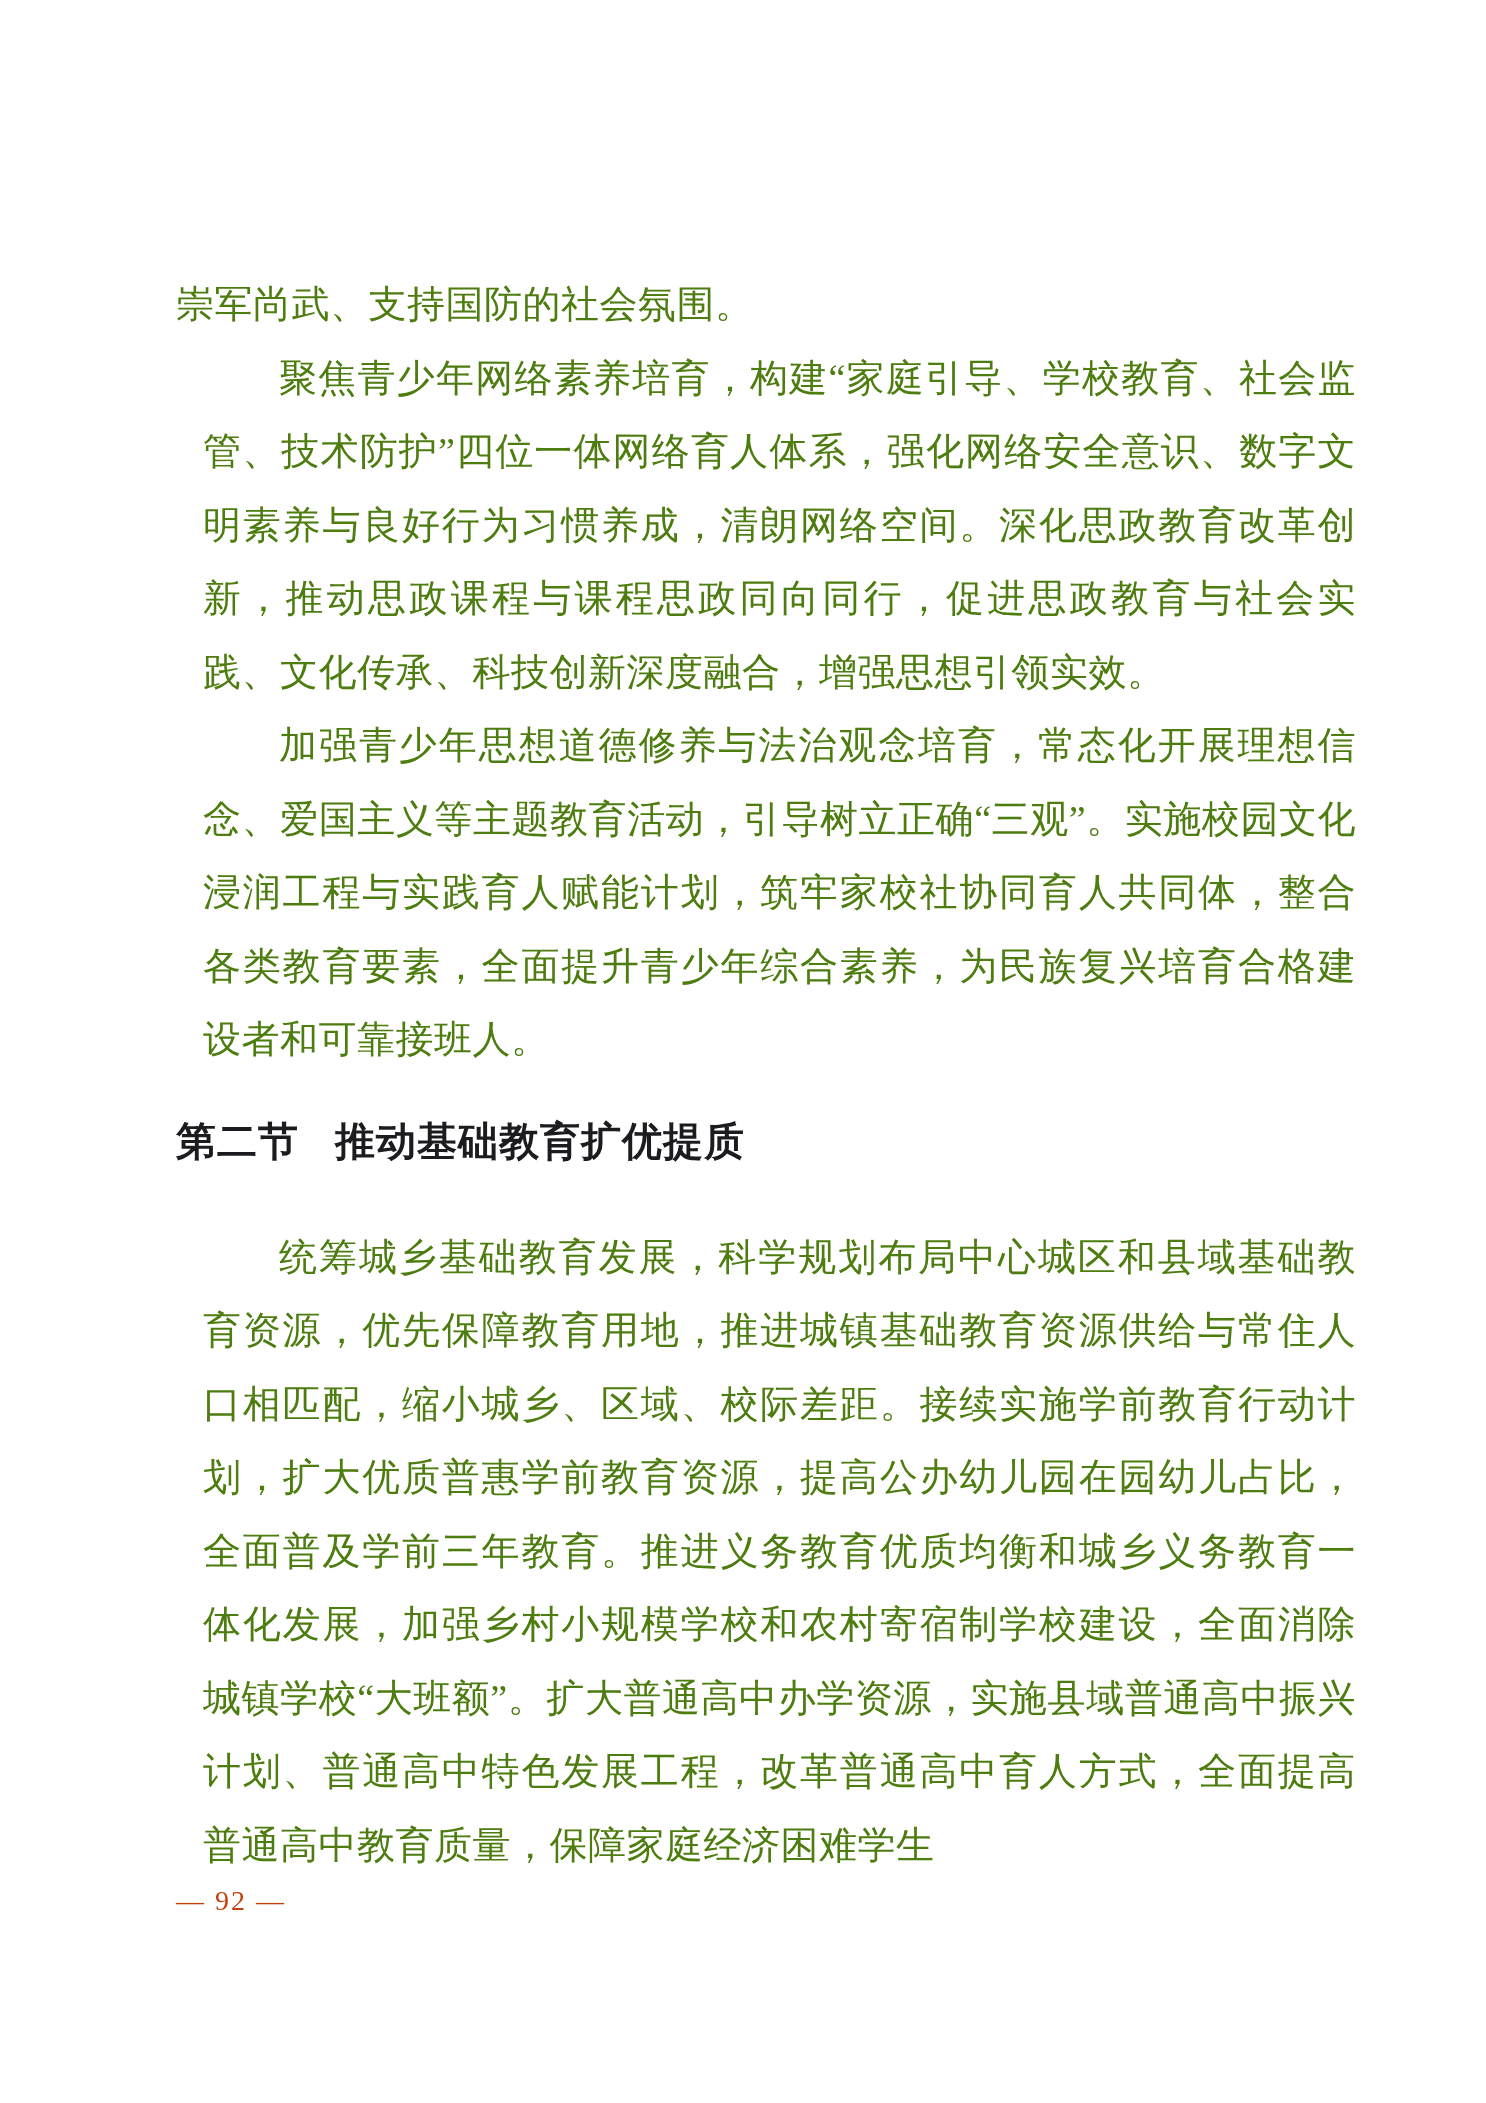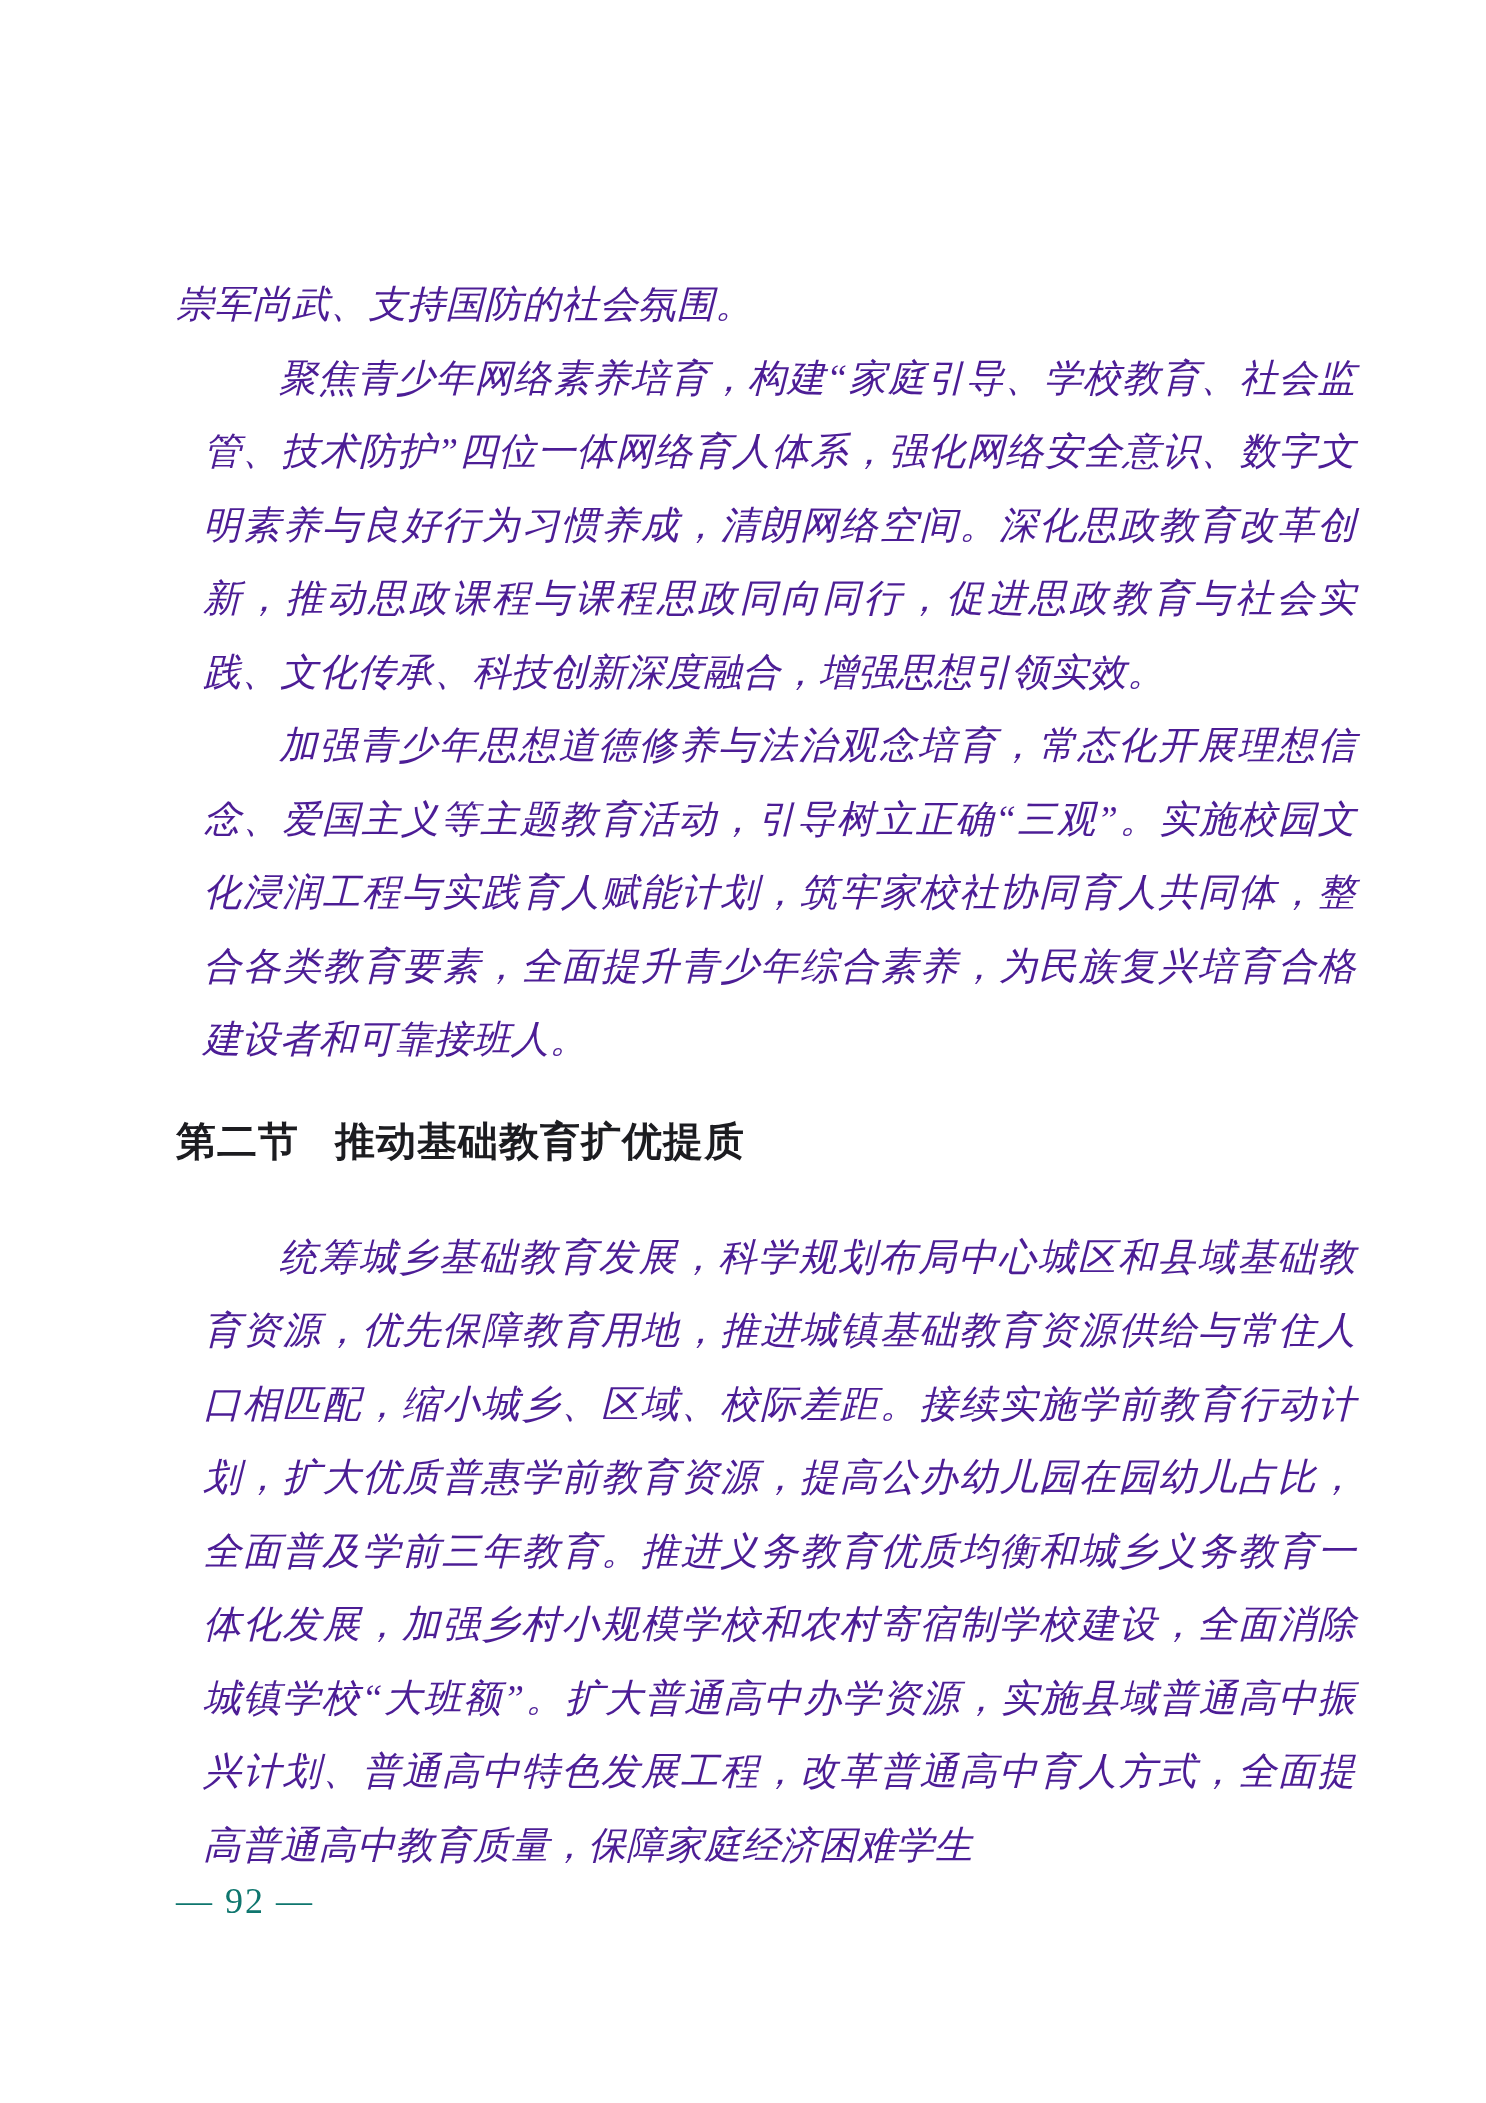--- a/index.html
+++ b/index.html
@@ -22,45 +22,44 @@
     left: 176px;
     top: 268px;
     width: 1180px;
   }
   .body-text p {
     margin: 0;
     font-size: 38px;
     line-height: 73.5px;
     text-align: justify;
     letter-spacing: 0.5px;
-    color: #4c1d95;
-    font-style: italic;
+    color: #4d7c0f;
   }
   .body-text p.indent {
     text-indent: 2em;
     margin-left: 27px;
   }
   .section-heading {
     margin: 28px 0 42px 0;
     font-size: 40px;
     line-height: 74px;
     font-weight: bold;
     color: #1c1c20;
     letter-spacing: 1px;
   }
   .section-heading .section-label {
     margin-right: 0.9em;
   }
   .page-footer {
     position: absolute;
     left: 176px;
     top: 1876px;
-    font-size: 36px;
+    font-size: 28px;
     line-height: 50px;
-    color: #0f766e;
+    color: #c2410c;
     letter-spacing: 2px;
   }
 </style>
 </head>
 <body>
 
 <div class="page">
 
   <div class="content">
 

